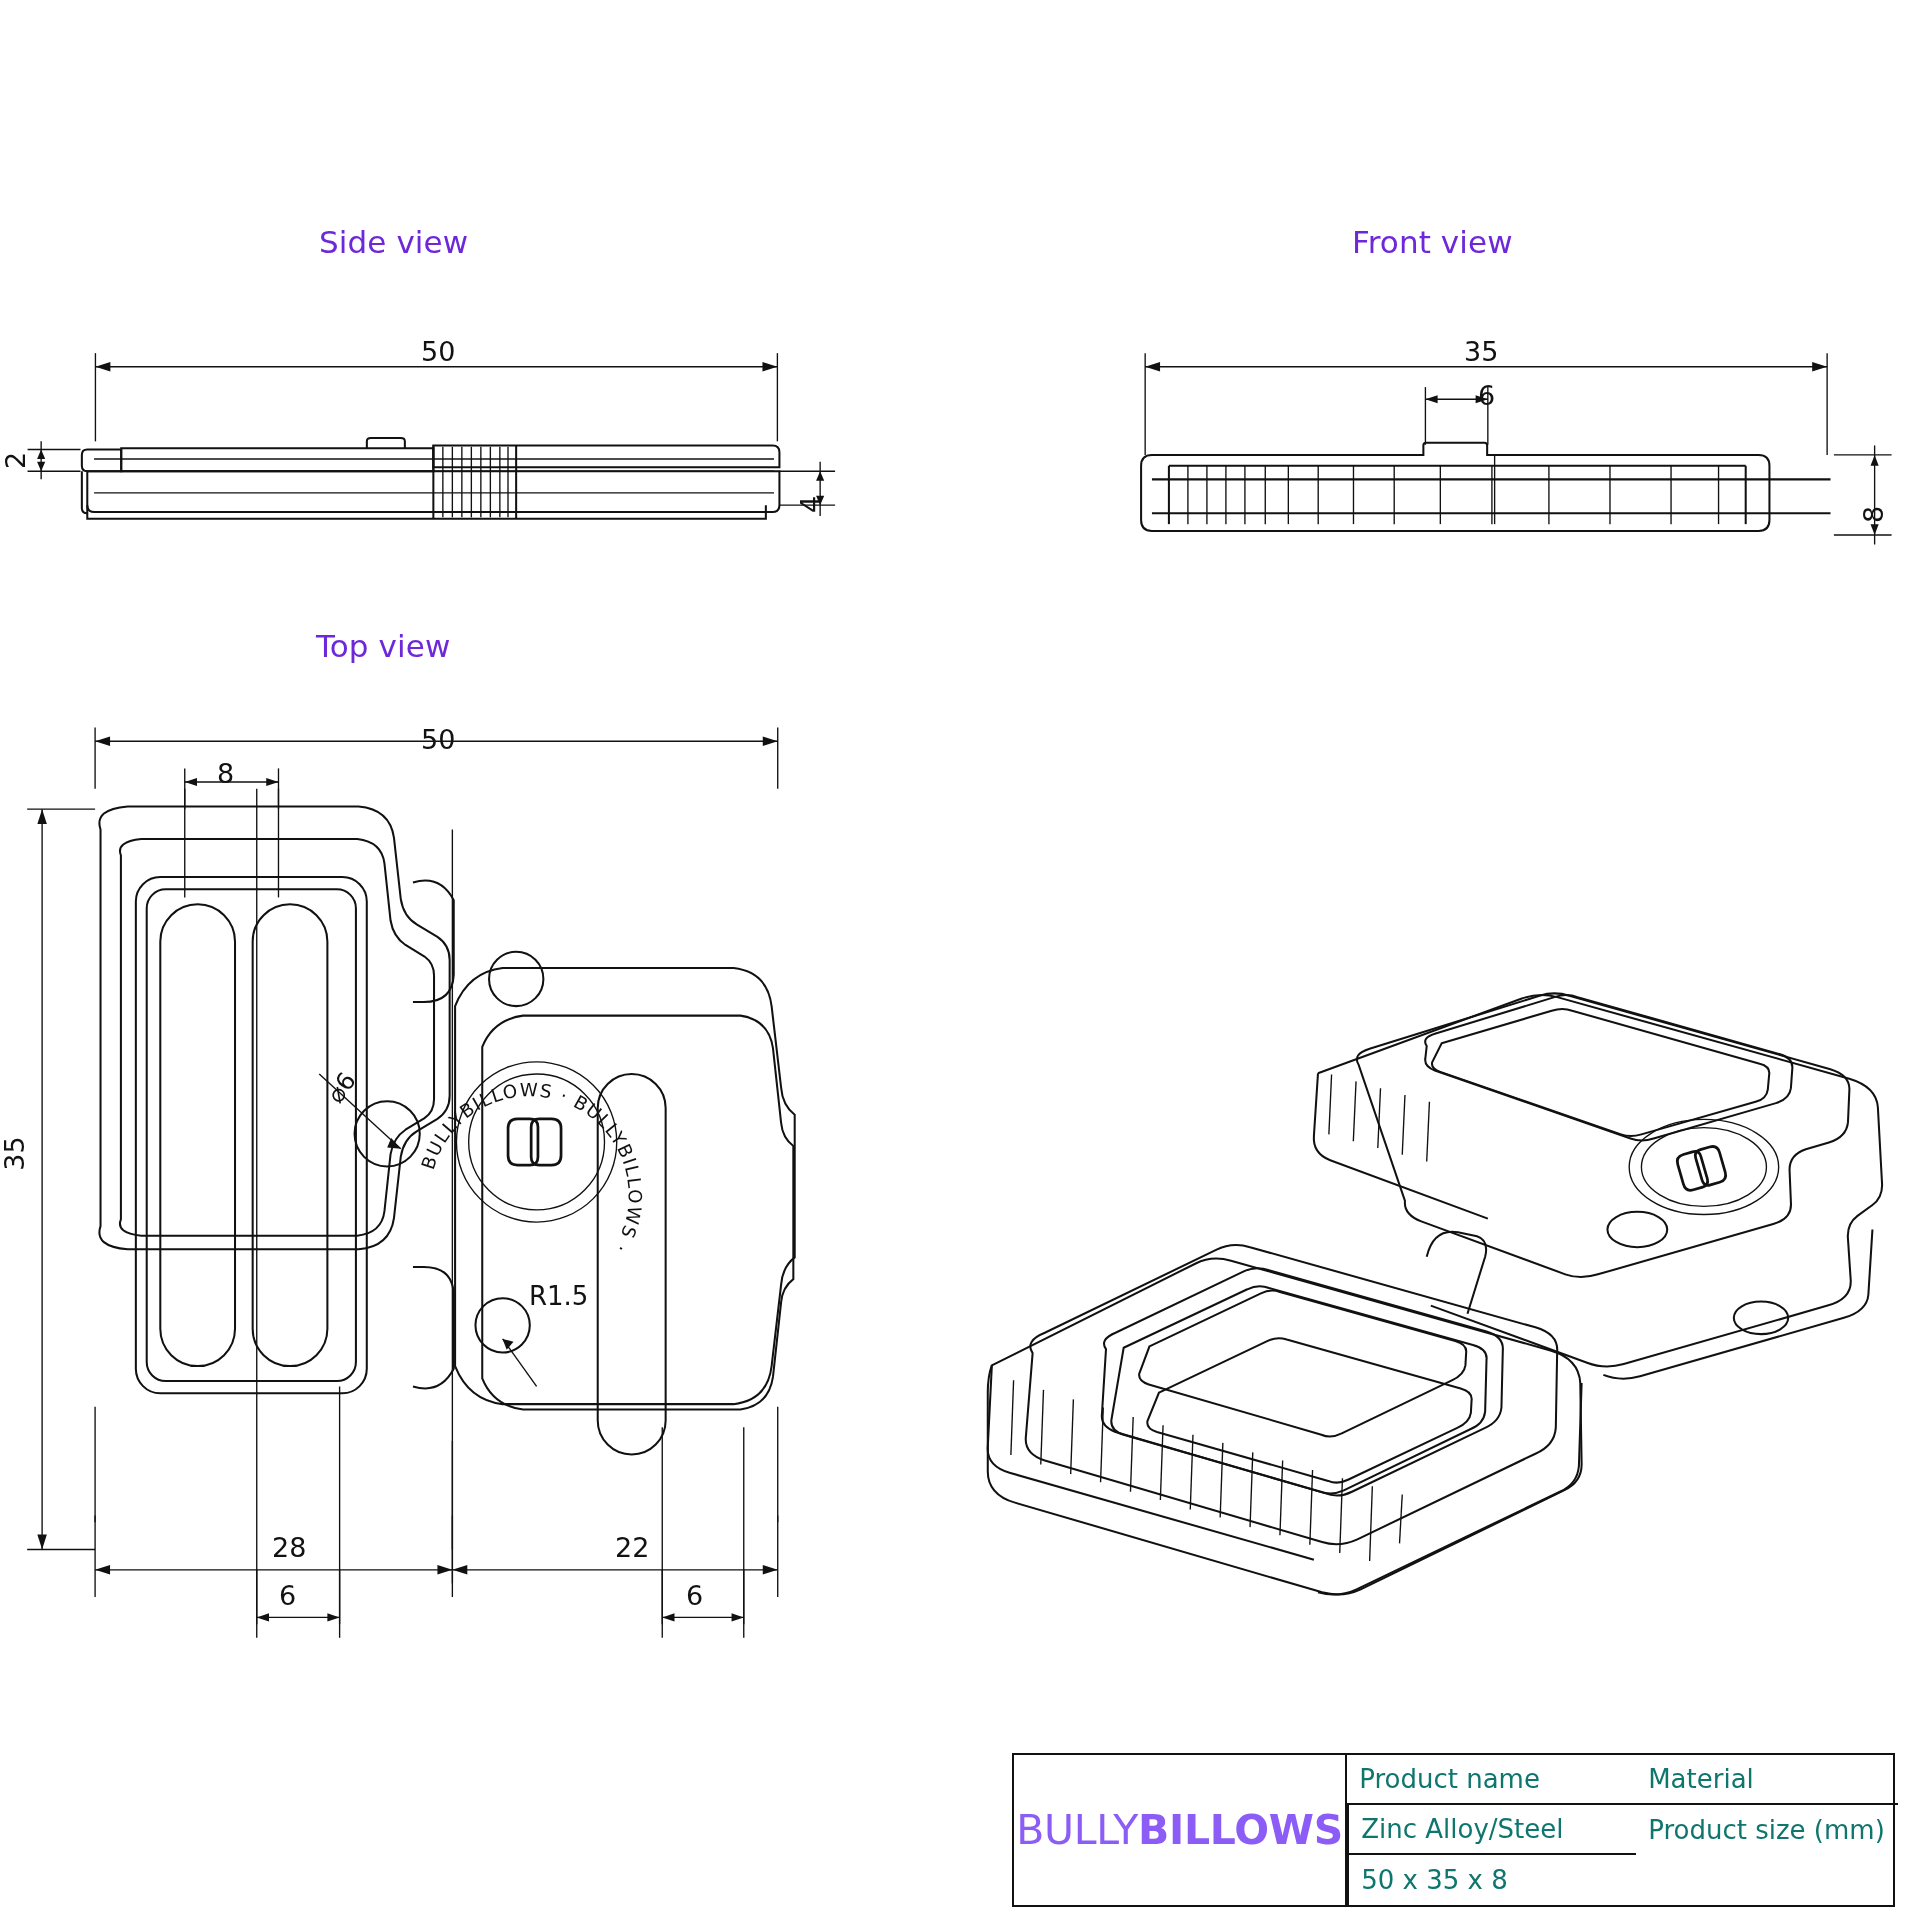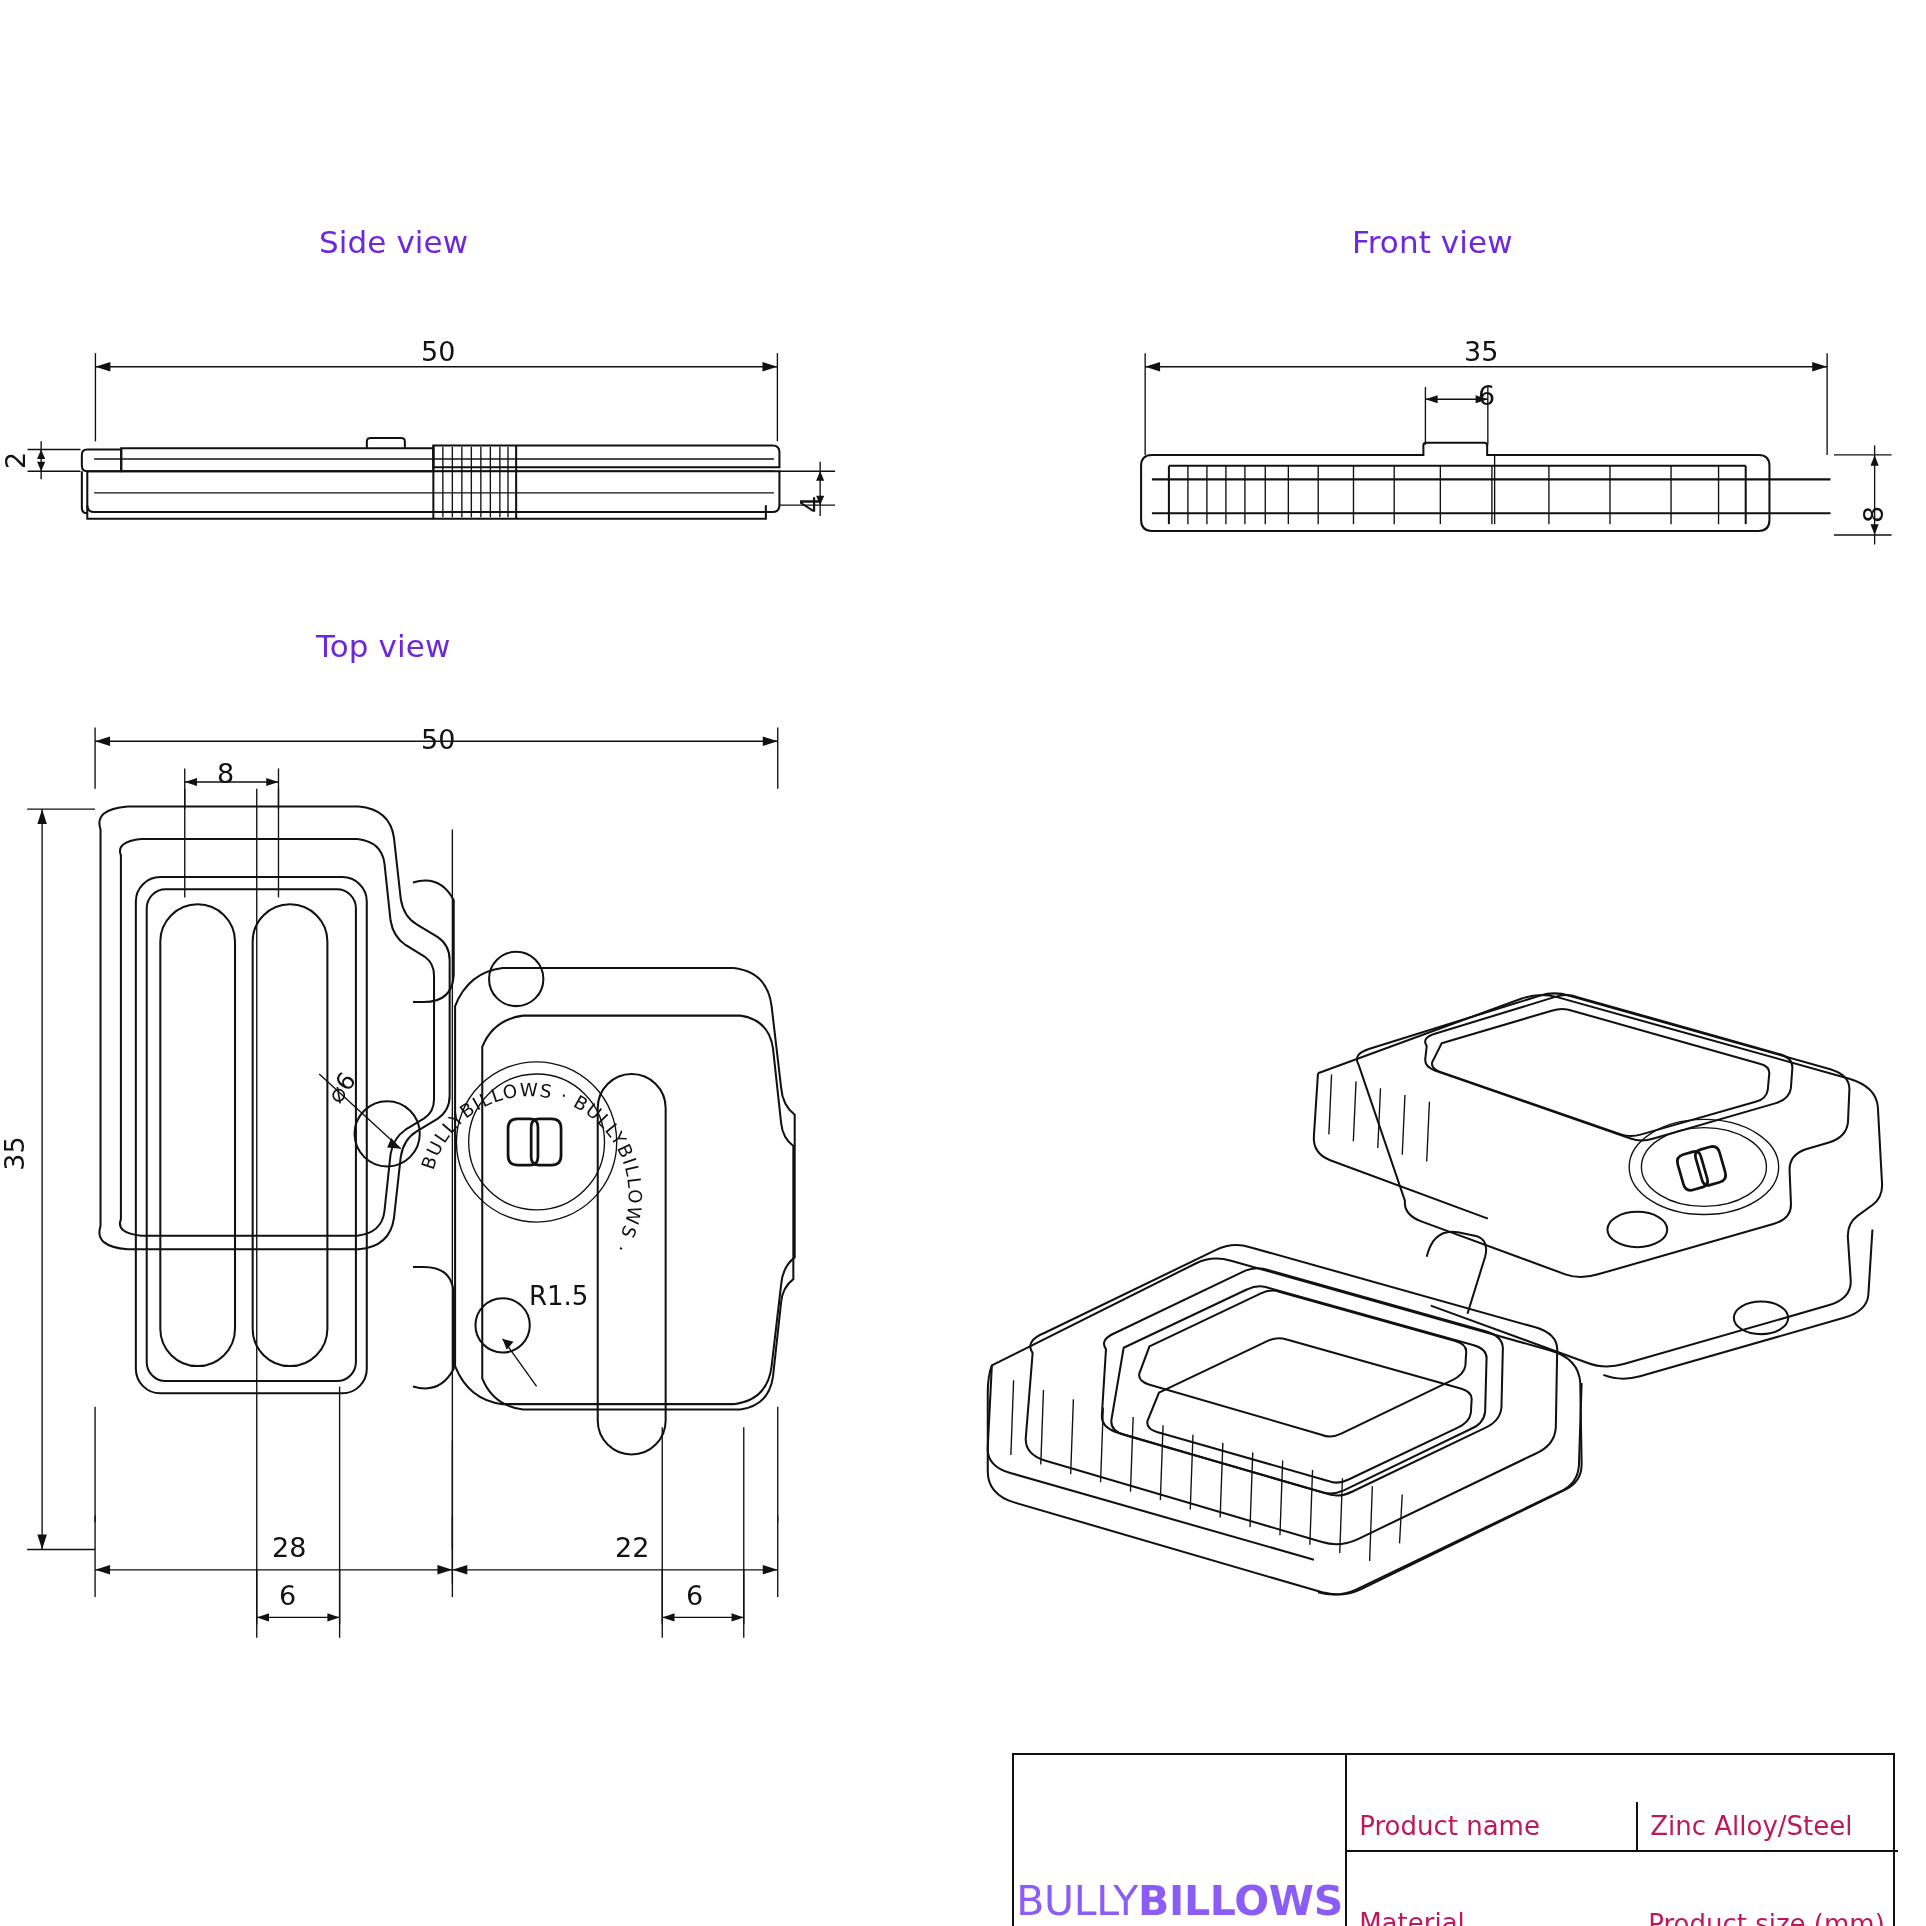--- a/index.html
+++ b/index.html
@@ -64,22 +64,21 @@
     box-sizing: border-box;
   }
   .tb-cell {
     border-bottom: 2px solid #111;
     padding: 9.5px 12.2px;
     font-size: 26px;
     line-height: 1.12;
     box-sizing: border-box;
     display: flex;
     align-items: center;
-    color: #be185d;
-    margin-top: 47px;
+    color: #0f766e;
   }
   .tb-cell.value { border-left: 2px solid #111; }
   .tb-row3 { border-bottom: none; }
   .logo-text {
     font-size: 41px;
     letter-spacing: -0.3px;
     color: #8b5cf6;
     font-weight: 400;
     white-space: nowrap;
   }
@@ -435,21 +434,21 @@
 
   <div class="titleblock">
     <div class="tb-logo">
       <div class="logo-text">
         <span>BULLY</span><b>BILLOWS</b>
       </div>
     </div>
 
     <div class="tb-cell">Product name</div>
 
+    <div class="tb-cell">Material</div>
     <div class="tb-cell value">Zinc Alloy/Steel</div>
-    <div class="tb-cell">Material</div>
 
     <div class="tb-cell tb-row3">Product size (mm)</div>
     <div class="tb-cell value tb-row3">50 x 35 x 8</div>
   </div>
 
 </div>
 
 
 </body></html>

